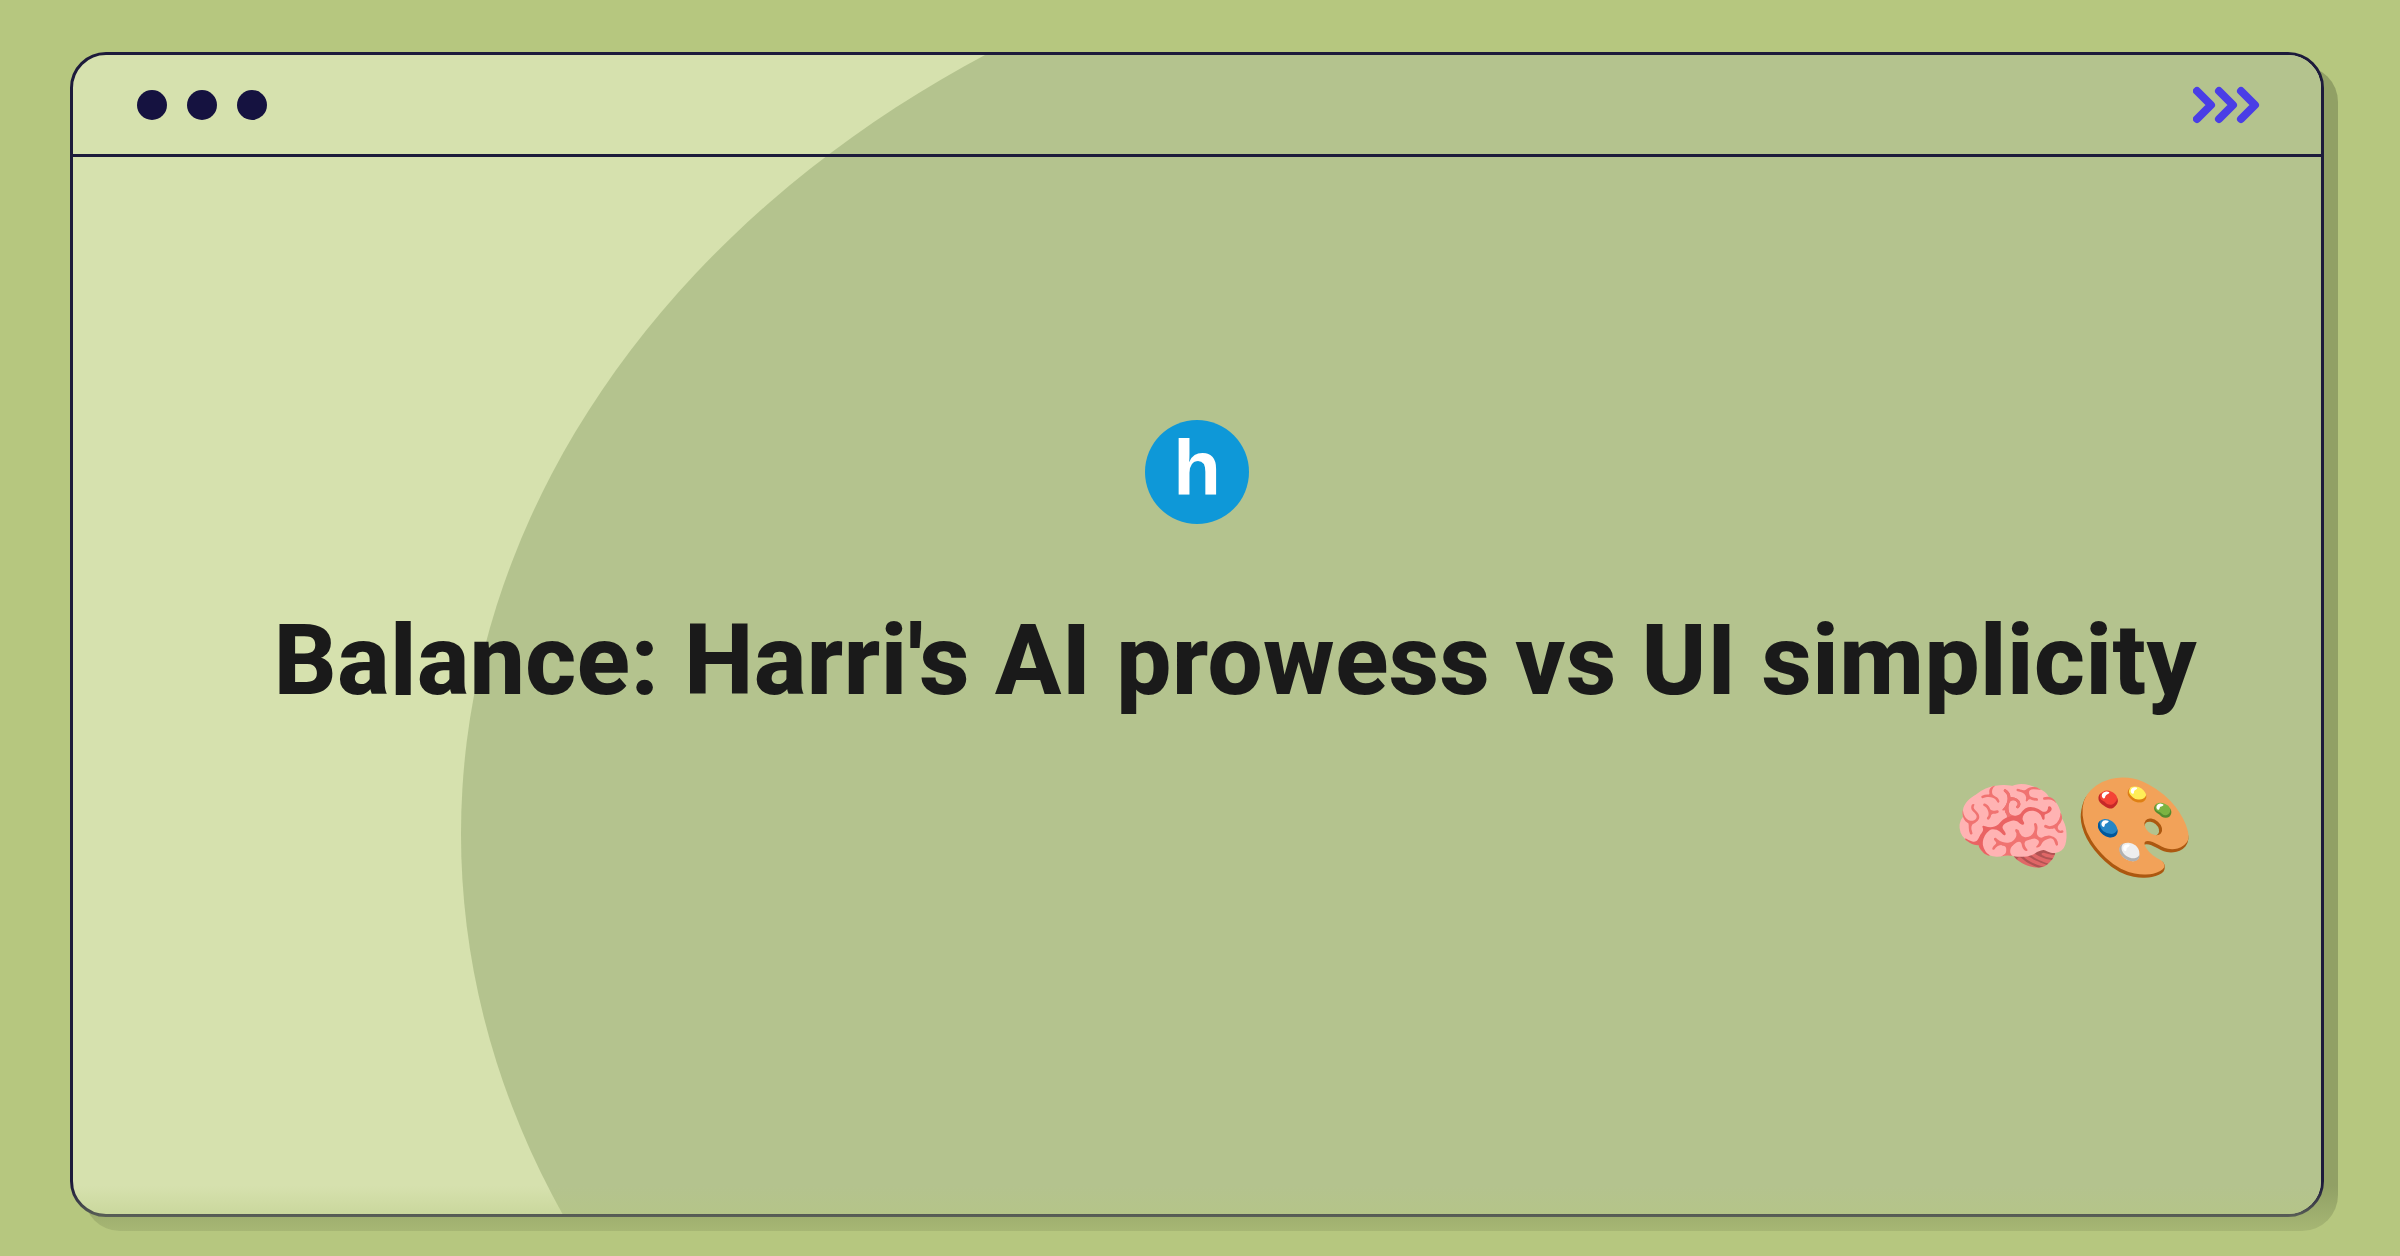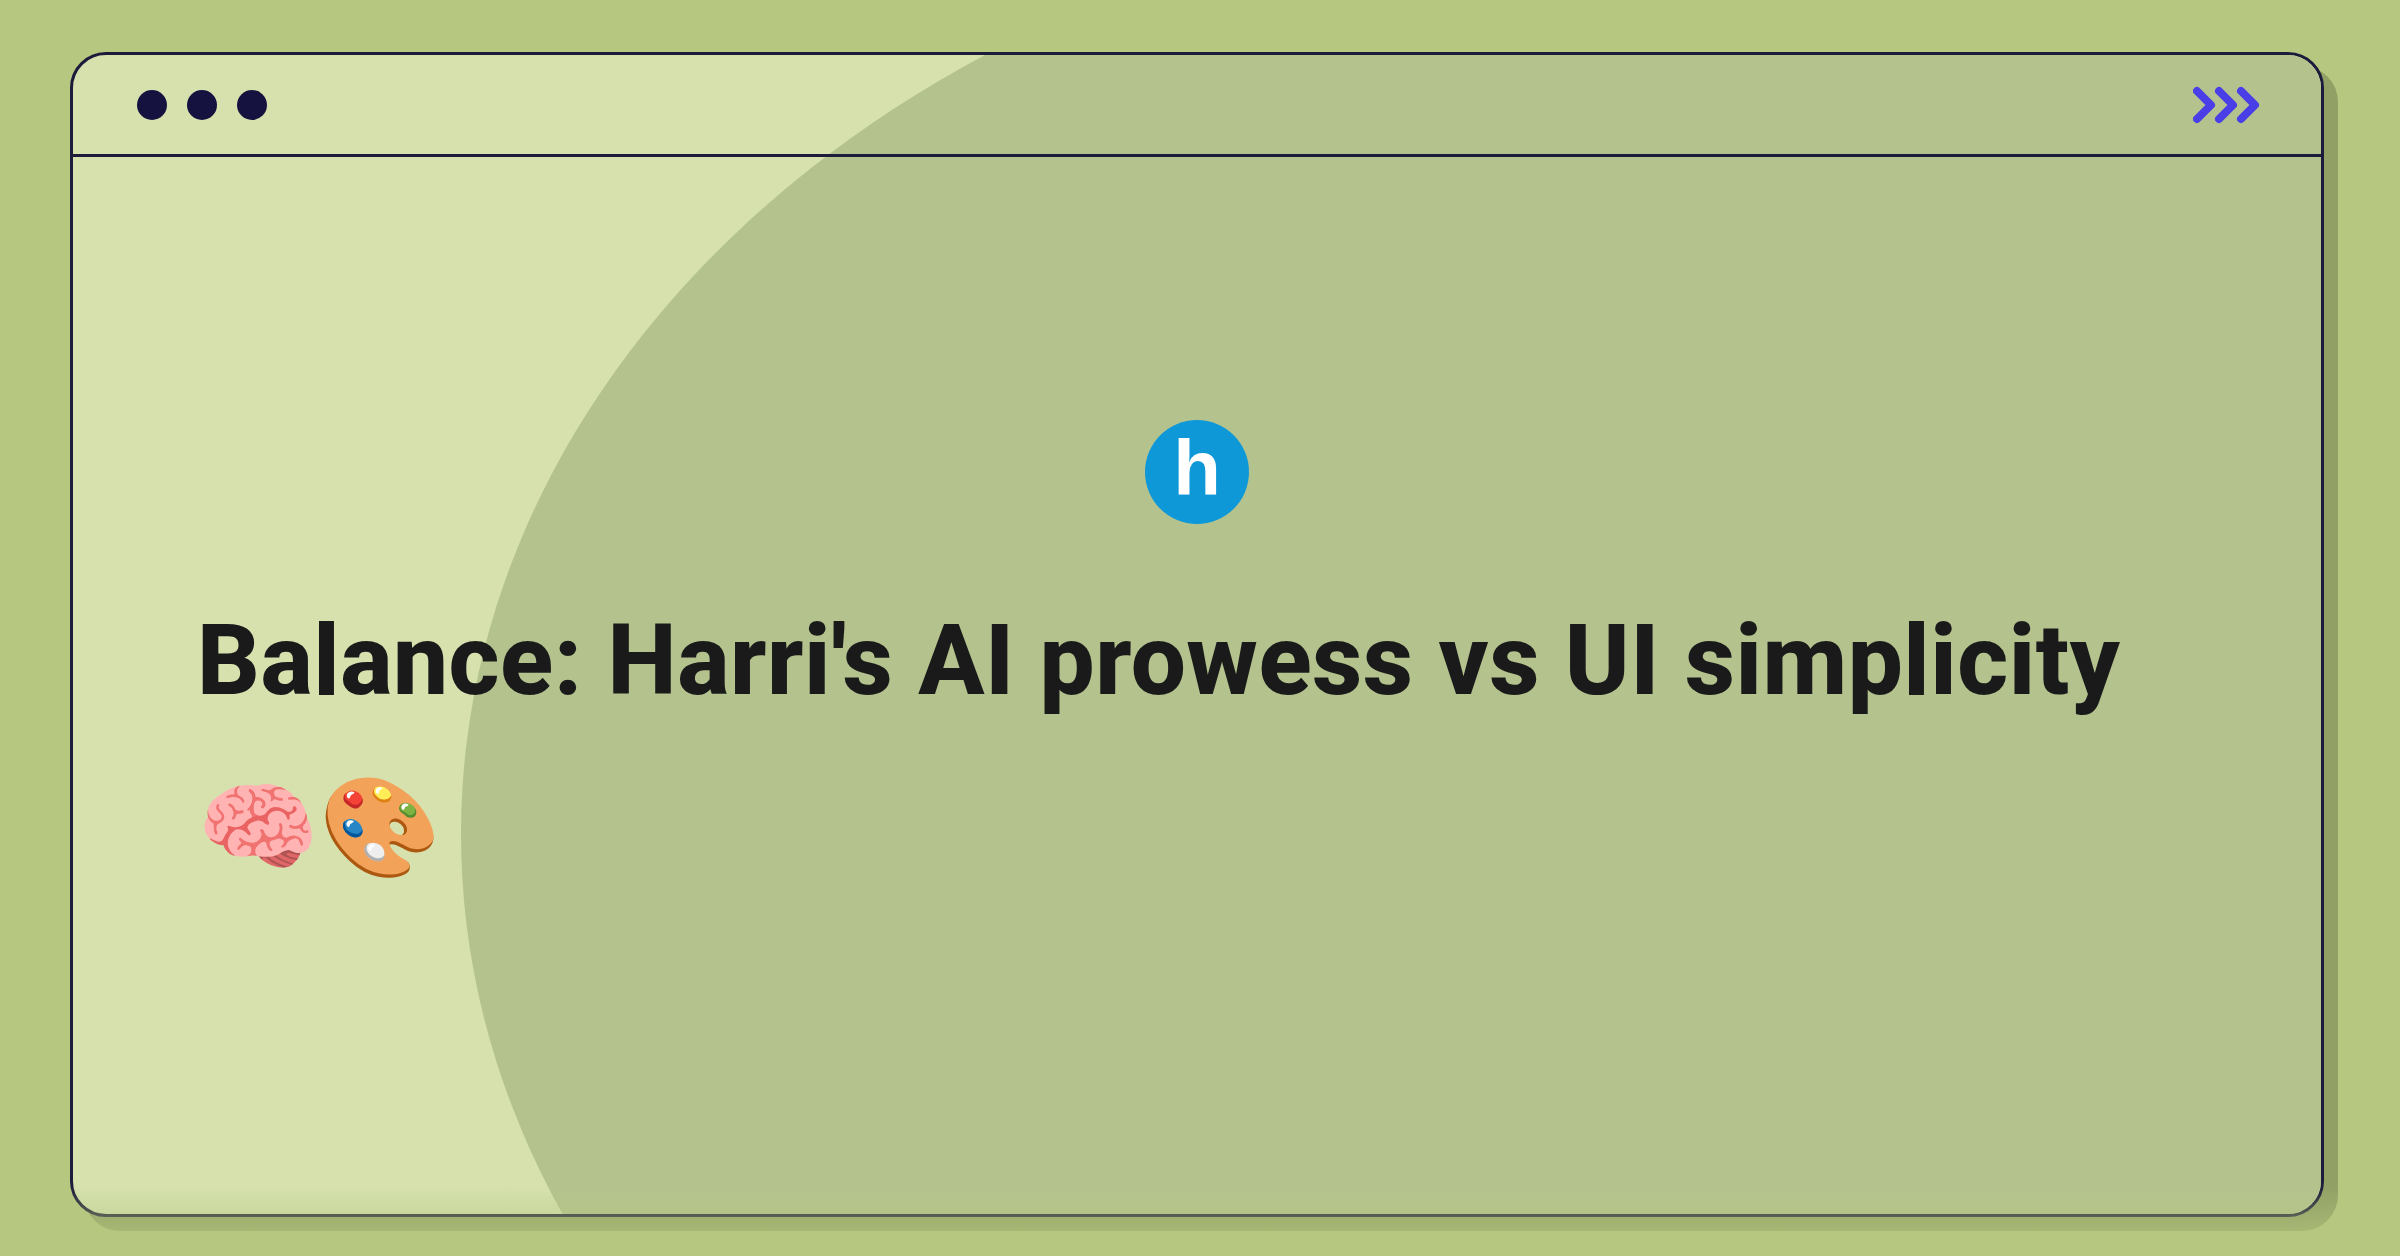--- a/index.html
+++ b/index.html
@@ -92,21 +92,21 @@
     font-size: 78px;
     color: #ffffff;
     line-height: 1;
     transform: translateY(-4px);
   }
   .headline {
     font-weight: 800;
     font-size: 98px;
     line-height: 1.7;
     color: #1a1a1a;
-    text-align: left;
+    text-align: right;
     letter-spacing: 0.5px;
     max-width: 2000px;
     position: relative;
     z-index: 2;
   }
   .emoji { font-weight: 400; }
   .fade {
     position: absolute;
     left: 0; right: 0; bottom: 0;
     height: 70px;

